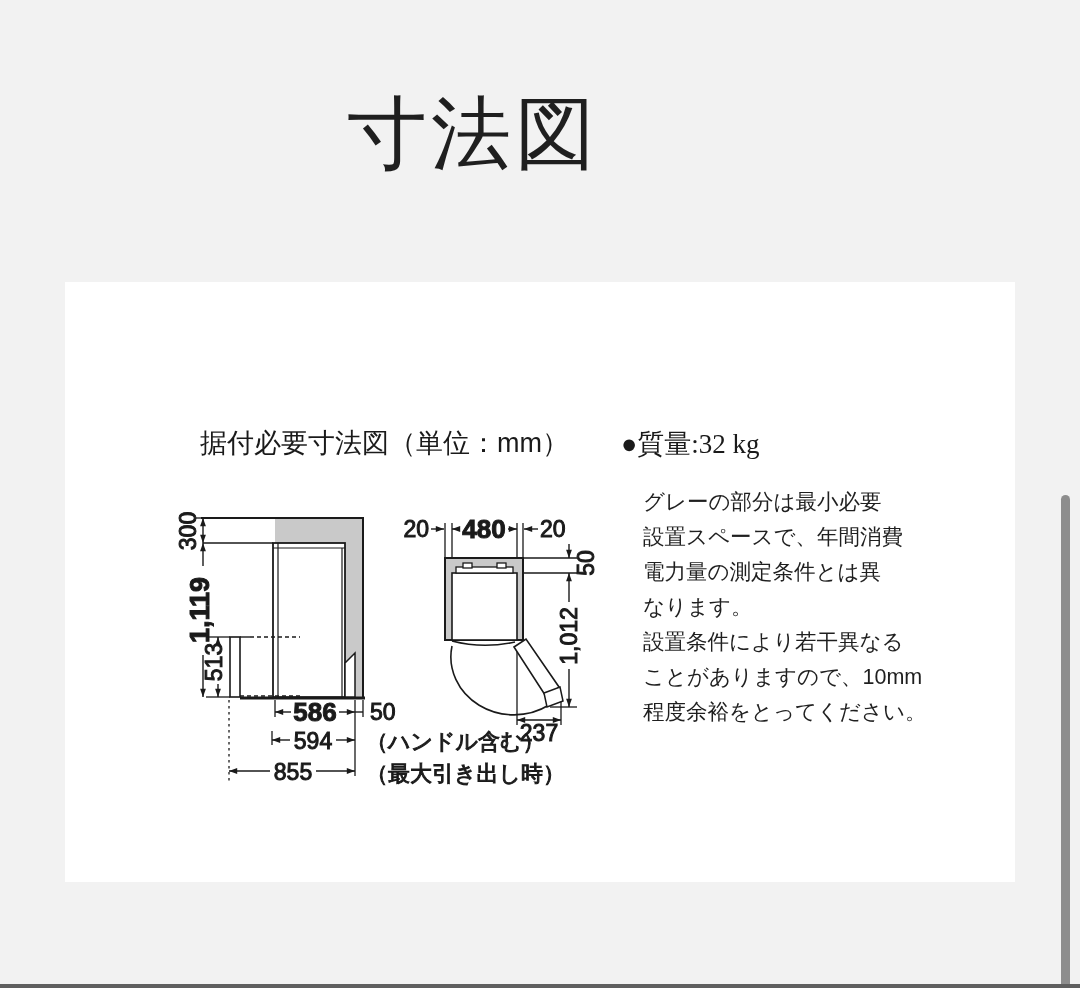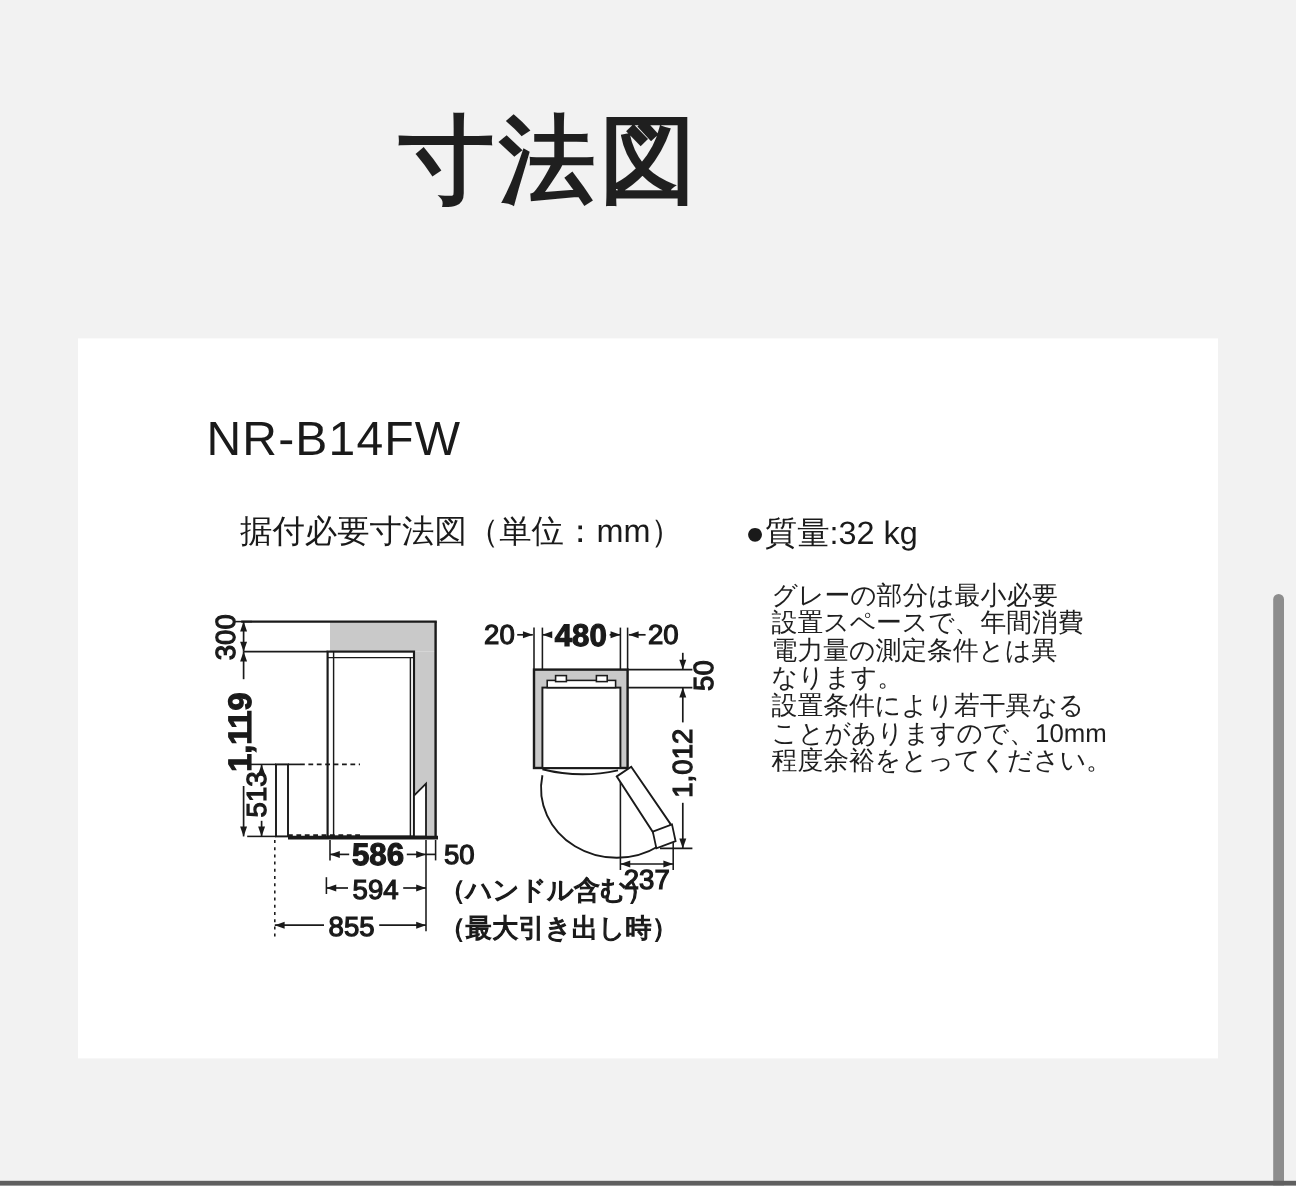--- a/index.html
+++ b/index.html
@@ -3,43 +3,43 @@
 <meta charset="utf-8">
 <style>
   html,body{margin:0;padding:0;}
   body{
     width:1080px;height:988px;position:relative;overflow:hidden;
     background:#f2f2f2;
     font-family:"Liberation Sans","DejaVu Sans",sans-serif;
     color:#1a1a1a;
   }
   .page-title{
-    position:absolute;left:0;top:94px;width:916px;
-    font-size:80px;font-weight:700;text-align:center;line-height:1;
+    position:absolute;left:15px;top:94px;width:916px;
+    font-size:80px;font-weight:400;text-align:center;line-height:1;
     color:#1f1f1f;letter-spacing:4px;
   }
   .card{
     position:absolute;left:65px;top:282px;width:950px;height:600px;
     background:#ffffff;
   }
   .model{
     position:absolute;left:107px;top:62px;
     font-size:40px;font-weight:400;letter-spacing:1px;color:#1a1a1a;
   }
   .subtitle{
     position:absolute;left:107px;top:143px;
     font-size:27px;color:#1a1a1a;margin-left:28px;
   }
   .mass{
     position:absolute;left:556px;top:144px;
-    font-size:27px;color:#1a1a1a;
+    font-size:27px;color:#1a1a1a;font-family:Liberation Serif, serif;
   }
   .note{
     position:absolute;left:578px;top:203px;width:330px;
-    font-size:21.5px;line-height:23px;color:#1f1f1f;
+    font-size:21.5px;line-height:35px;color:#1f1f1f;
     white-space:pre-line;
   }
   .diagram{
     position:absolute;left:95px;top:198px;
   }
   .scrollbar-thumb{
     position:absolute;left:1061px;top:495px;width:9px;height:493px;
     background:#8d8d8d;border-radius:5px 5px 0 0;
   }
   .viewport-bottom-edge{
@@ -47,21 +47,20 @@
     background:#5f5f5f;
   }
   svg text{fill:#1a1a1a;}
 </style>
 </head>
 <body>
 
 <div class="page-title">寸法図</div>
 
 <div class="card">
-  <div class="model">NR-B14FW</div>
   <div class="subtitle">据付必要寸法図（単位：mm）</div>
   <div class="mass">●質量:32 kg</div>
   <div class="note">グレーの部分は最小必要
 設置スペースで、年間消費
 電力量の測定条件とは異
 なります。
 設置条件により若干異なる
 ことがありますので、10mm
 程度余裕をとってください。</div>
 

